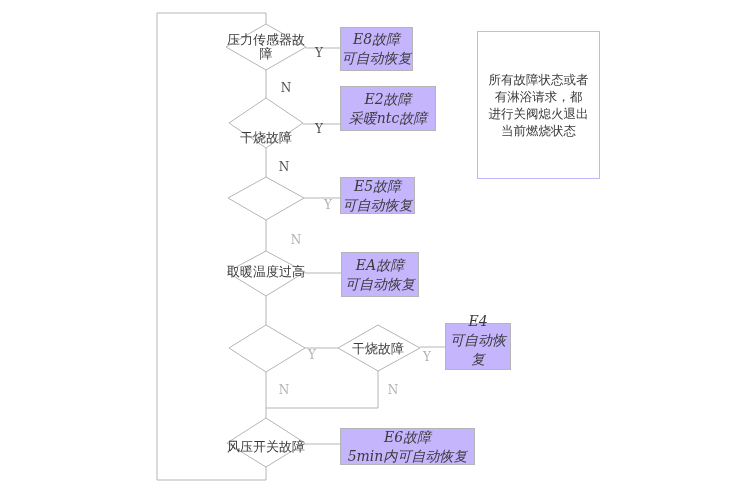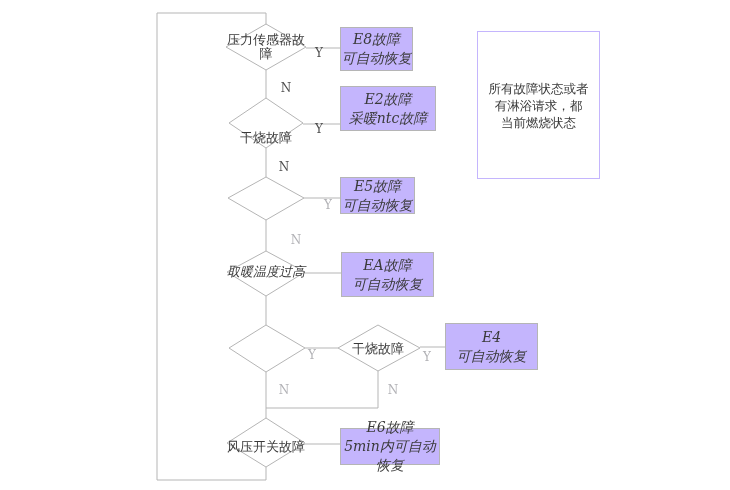--- a/index.html
+++ b/index.html
@@ -60,59 +60,60 @@
       <polygon points="266,177 304,198 266,220 228,198"></polygon>
       <polygon points="266,251 305,272 266,296 227,272"></polygon>
       <polygon points="266,325 305,348 266,372 229,348"></polygon>
       <polygon points="378,325 420,348 378,371 338,348"></polygon>
       <polygon points="266,418 305,443 266,467 227,443"></polygon>
     </g>
   </svg>
 
   <div class="abs dlabel" style="left:226px;top:33px;width:80px;">压力传感器故障</div>
   <div class="abs dlabel" style="left:216px;top:131px;width:100px;">干烧故障</div>
-  <div class="abs dlabel" style="left:216px;top:265px;width:100px;font-style:italic;">取暖温度过高</div>
+  <div class="abs dlabel" style="left:216px;top:265px;width:100px;">取暖温度过高</div>
   <div class="abs dlabel" style="left:328px;top:342px;width:100px;">干烧故障</div>
   <div class="abs dlabel" style="left:216px;top:440px;width:100px;">风压开关故障</div>
 
   <div class="abs rbox" style="left:340px;top:27px;width:73px;height:44px;">
     <div>E8故障</div>
     <div>可自动恢复</div>
   </div>
   <div class="abs rbox" style="left:340px;top:86px;width:96px;height:45px;">
     <div>E2故障</div>
     <div>采暖ntc故障</div>
   </div>
   <div class="abs rbox" style="left:340px;top:177px;width:75px;height:37px;">
     <div>E5故障</div>
     <div>可自动恢复</div>
   </div>
-  <div class="abs rbox" style="left:341px;top:252px;width:93px;height:45px;">
+  <div class="abs rbox" style="left:341px;top:252px;width:78px;height:45px;">
     <div>EA故障</div>
     <div>可自动恢复</div>
   </div>
-  <div class="abs rbox" style="left:445px;top:323px;width:93px;height:47px;">
+  <div class="abs rbox" style="left:445px;top:323px;width:66px;height:47px;justify-content:flex-end;">
     <div>E4</div>
     <div>可自动恢复</div>
   </div>
-  <div class="abs rbox" style="left:340px;top:428px;width:100px;height:37px;text-align:center;">
+  <div class="abs rbox" style="left:340px;top:428px;width:135px;height:37px;text-align:center;">
     <div>E6故障</div>
     <div>5min内可自动恢复</div>
   </div>
 
   <div class="abs ynlabel yn-dark" style="left:312px;top:47px;">Y</div>
   <div class="abs ynlabel yn-dark" style="left:279px;top:82px;">N</div>
   <div class="abs ynlabel yn-dark" style="left:312px;top:123px;">Y</div>
   <div class="abs ynlabel yn-dark" style="left:277px;top:161px;">N</div>
   <div class="abs ynlabel yn-light" style="left:321px;top:199px;">Y</div>
   <div class="abs ynlabel yn-light" style="left:289px;top:234px;">N</div>
   <div class="abs ynlabel yn-light" style="left:305px;top:349px;">Y</div>
   <div class="abs ynlabel yn-light" style="left:420px;top:351px;">Y</div>
   <div class="abs ynlabel yn-light" style="left:277px;top:384px;">N</div>
   <div class="abs ynlabel yn-light" style="left:386px;top:384px;">N</div>
 
   <div id="note-box" class="abs">
     <div>所有故障状态或者</div>
     <div>有淋浴请求，都</div>
+    <div>进行关阀熄火退出</div>
     <div>当前燃烧状态</div>
   </div>
 
 </div>
 
 </body></html>

